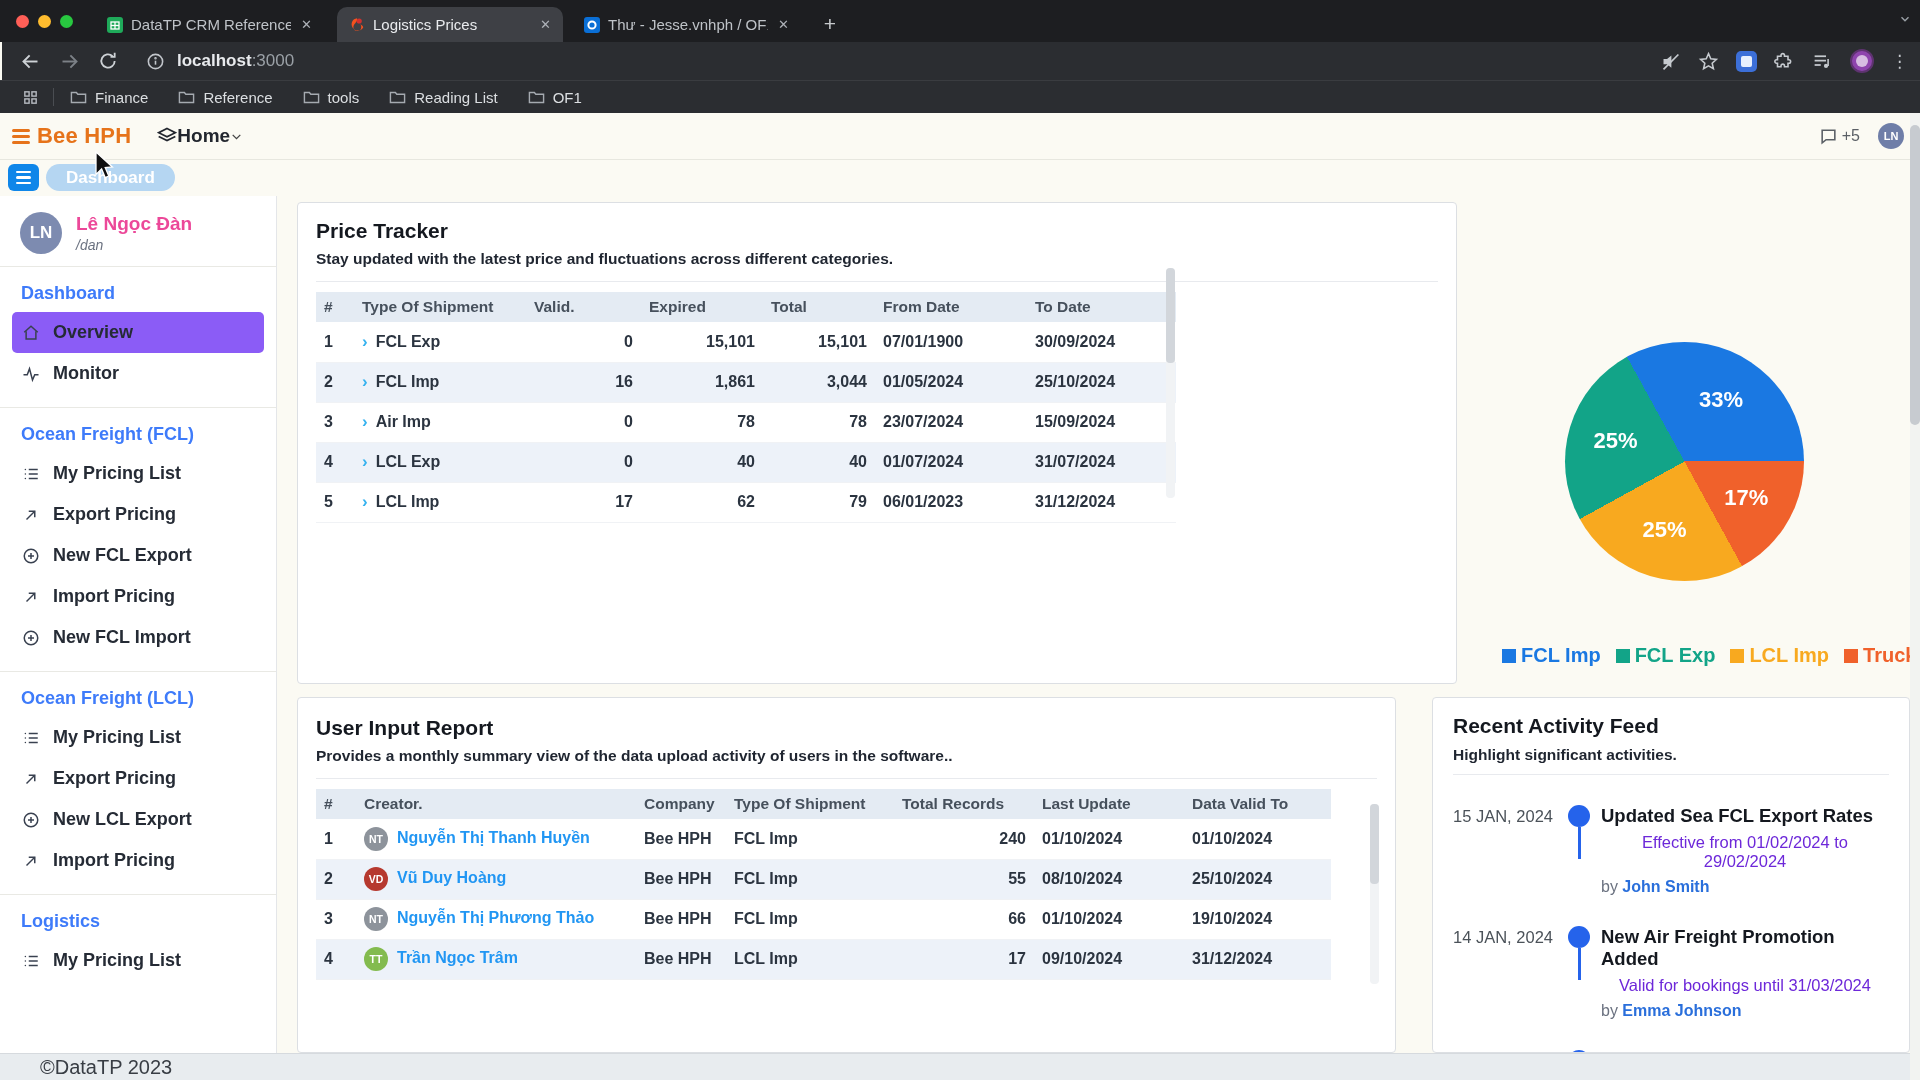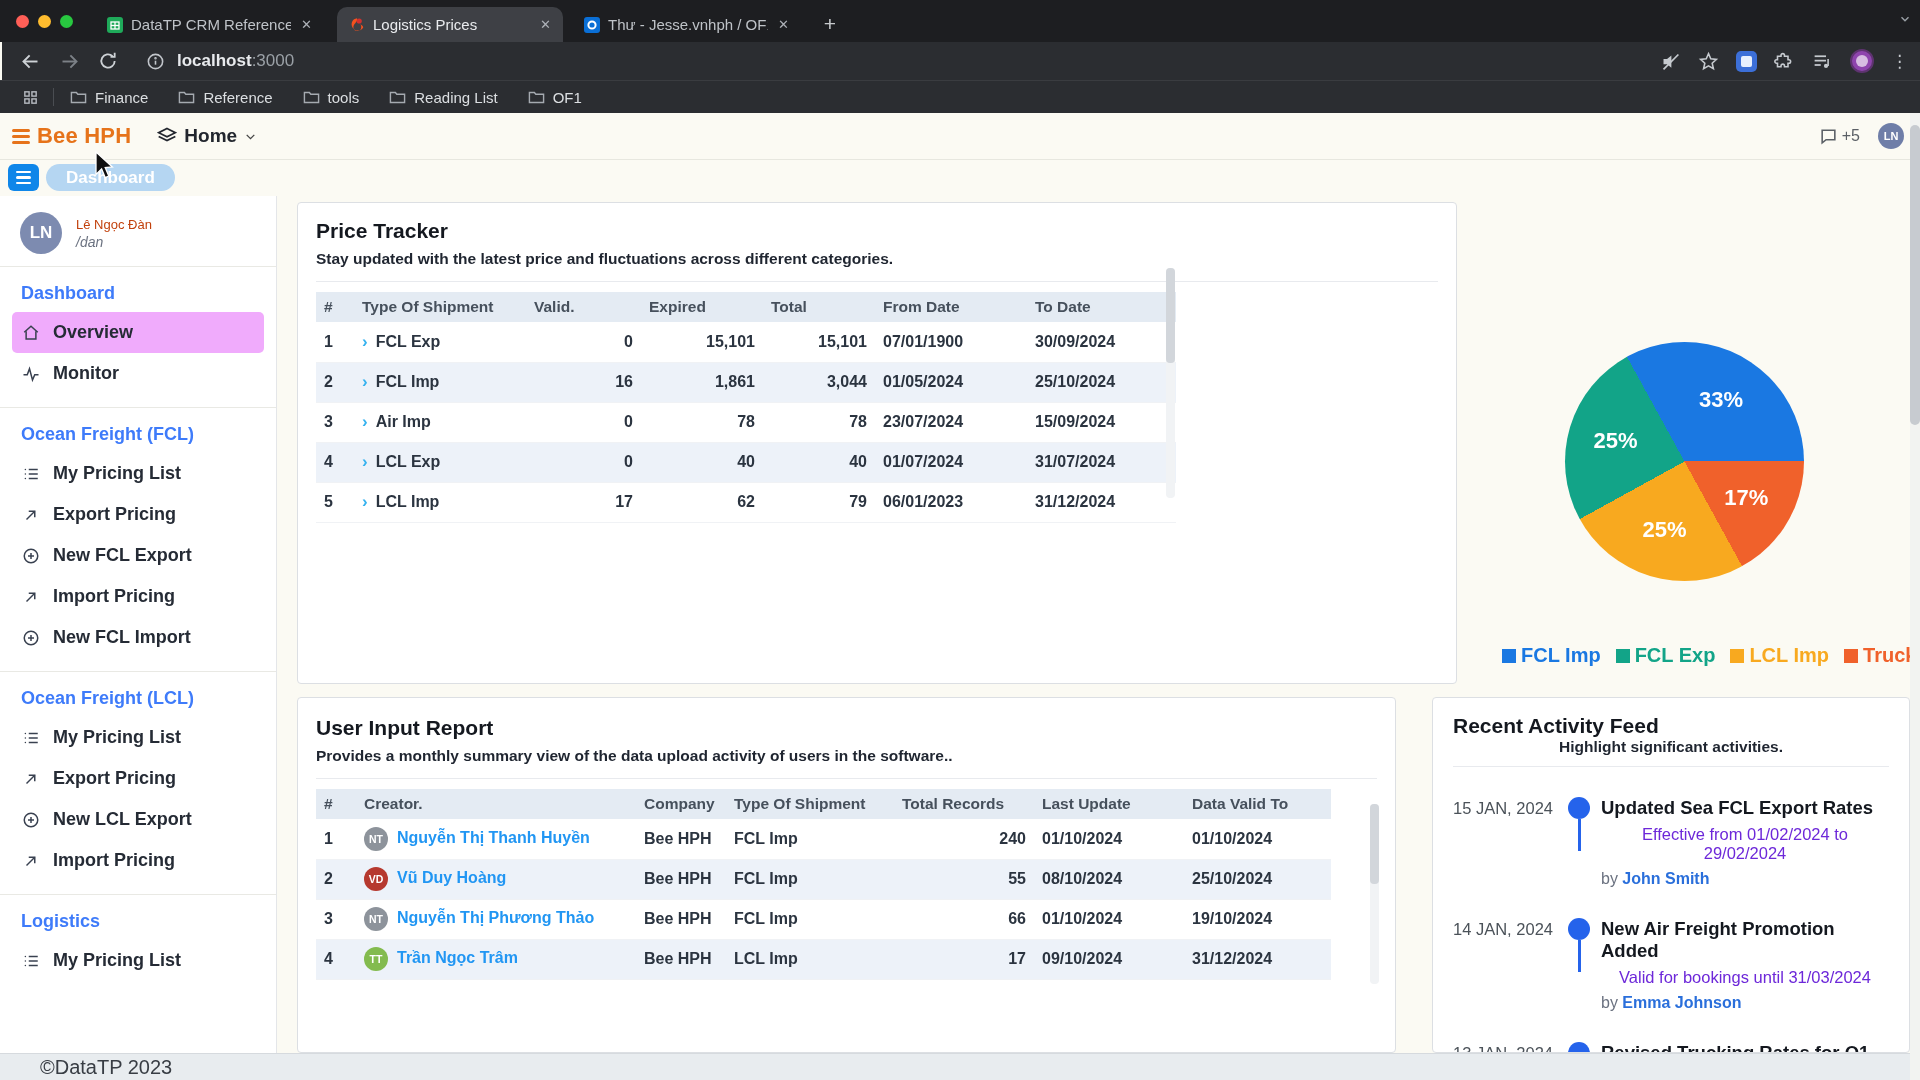--- a/index.html
+++ b/index.html
@@ -34,44 +34,44 @@
   .bm-grid { margin-left:22px; color:#b6bac0; display:inline-flex; }
   .bm-sep { width:1px; height:18px; background:#4a4d52; margin:0 16px 0 14px; }
   .bm { display:flex; align-items:center; gap:8px; margin-right:30px; color:#dcdfe2; font-size:15px; }
   .bm svg { color:#a5aab0; }
 
   
   .appheader { position:absolute; left:0; top:113px; width:1920px; height:47px; background:#fbfaf3; border-bottom:1px solid #e7e7df; display:flex; align-items:center; }
   .burger { margin-left:12px; display:inline-flex; flex-direction:column; gap:3px; }
   .burger b { width:18px; height:3px; background:#e6731a; border-radius:2px; }
   .brand { margin-left:7px; font-size:22px; font-weight:800; color:#e6731a; letter-spacing:.2px; }
-  .homegrp { margin-left:26px; display:flex; align-items:center; gap:7px; color:#22262e; }
+  .homegrp { margin-left:26px; display:flex; align-items:center; color:#22262e; }
   .home-label { font-size:19px; font-weight:700; }
   .hdr-right { position:absolute; right:16px; height:47px; display:flex; align-items:center; gap:18px; }
   .chatgrp { display:flex; align-items:center; gap:4px; color:#5b6066; font-size:16px; }
   .hdr-av { width:26px; height:26px; border-radius:50%; background:#6f7ea8; color:#fff; font-size:11px; font-weight:700; display:flex; align-items:center; justify-content:center; }
 
   
   .crumbrow { position:absolute; left:0; top:160px; width:1920px; height:36px; }
   .crumb-btn { position:absolute; left:8px; top:4px; width:31px; height:27px; background:#0f86e9; border-radius:6px; display:flex; flex-direction:column; gap:3px; align-items:center; justify-content:center; }
   .crumb-btn b { width:15px; height:2.5px; background:#fff; border-radius:2px; }
   .crumb-pill { position:absolute; left:46px; top:4px; height:27px; padding:0 20px; background:#b5d6f2; border-radius:14px; color:#fff; font-size:17px; font-weight:700; display:flex; align-items:center; }
   .cursor { position:absolute; left:92px; top:150px; z-index:50; }
 
   
   .sidebar { position:absolute; left:0; top:196px; width:277px; height:857px; background:#fff; border-right:1px solid #e4e6e9; }
   .s-user { display:flex; align-items:center; gap:14px; padding:16px 16px 12px 20px; }
   .s-avatar { width:42px; height:42px; border-radius:50%; background:#7d8bb0; color:#fff; font-size:17px; font-weight:600; display:flex; align-items:center; justify-content:center; }
-  .s-name { font-size:13px; font-weight:400; color:#c2410c; }
+  .s-name { font-size:19px; font-weight:700; color:#ec4899; }
   .s-handle { font-size:14px; font-style:italic; color:#6b7280; margin-top:2px; }
   .s-divider { height:1px; background:#e9e9e4; }
   .s-section { padding:16px 12px 13px; }
   .s-title { font-size:18px; font-weight:700; color:#3e7bfa; padding-left:9px; margin-bottom:8px; }
   .s-item { display:flex; align-items:center; gap:13px; height:41px; padding-left:10px; border-radius:5px; color:#252b35; font-size:18px; font-weight:600; }
-  .s-item.active { background:#f0abfc; }
+  .s-item.active { background:#8b5cf6; }
   .s-icon { display:inline-flex; color:#394150; }
 
   
   .footer { position:absolute; left:0; top:1053px; width:1920px; height:27px; background:#e8ecef; border-top:1px solid #d6dade; display:flex; align-items:center; }
   .footer span { margin-left:40px; font-size:20px; color:#383d44; }
 
   
   .card { position:absolute; background:#fff; border:1px solid #dcdfe3; border-radius:4px; }
   .card-price { left:297px; top:202px; width:1160px; height:482px; padding:16px 18px 0; }
   .card-report { left:297px; top:697px; width:1099px; height:356px; padding:18px 18px 0; overflow:hidden; }
@@ -621,21 +621,21 @@
       </tbody>
     </table>
     <div class="vscroll" style="left:1072px;top:106px;height:180px;">
         <i style="height:80px;"></i>
       </div>
   </section>
 
   <section class="card card-feed">
     <div class="card-hd" style="padding-bottom:10px;">
       <div class="card-title">Recent Activity Feed</div>
-      <div class="card-sub" style="margin-top:0;text-align:center;">Highlight significant activities.</div>
+      <div class="card-sub" style="margin-top:8px;">Highlight significant activities.</div>
     </div>
     <div class="feed-item">
       <span class="f-date">15 JAN, 2024</span>
       <span class="f-marker">
           <span class="f-dot"></span>
           <span class="f-stem"></span>
         </span>
       <span class="f-body">
         <div class="f-title">Updated Sea FCL Export Rates</div>
         <div class="f-desc">Effective from 01/02/2024 to 29/02/2024</div>

